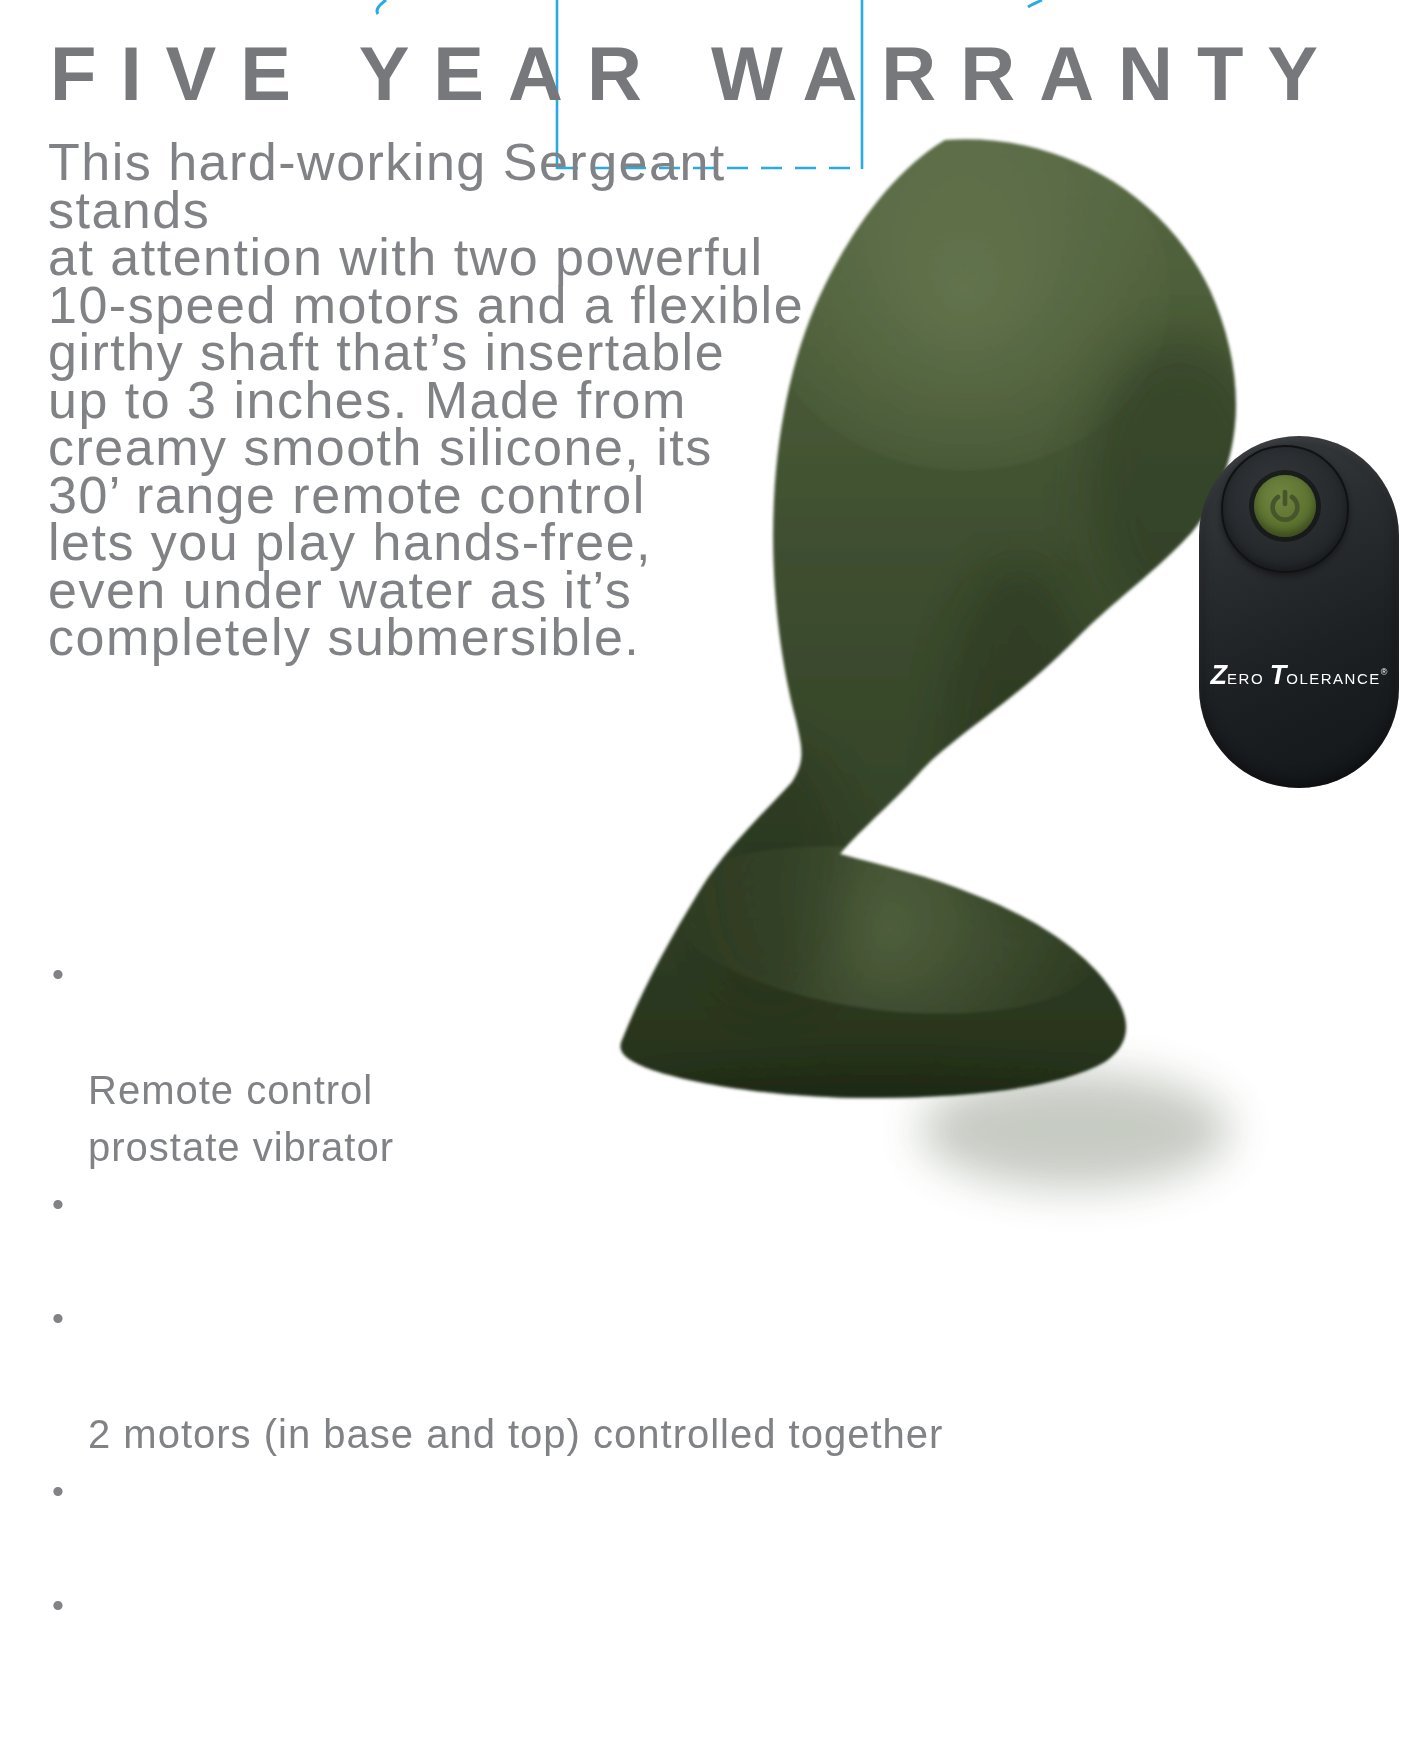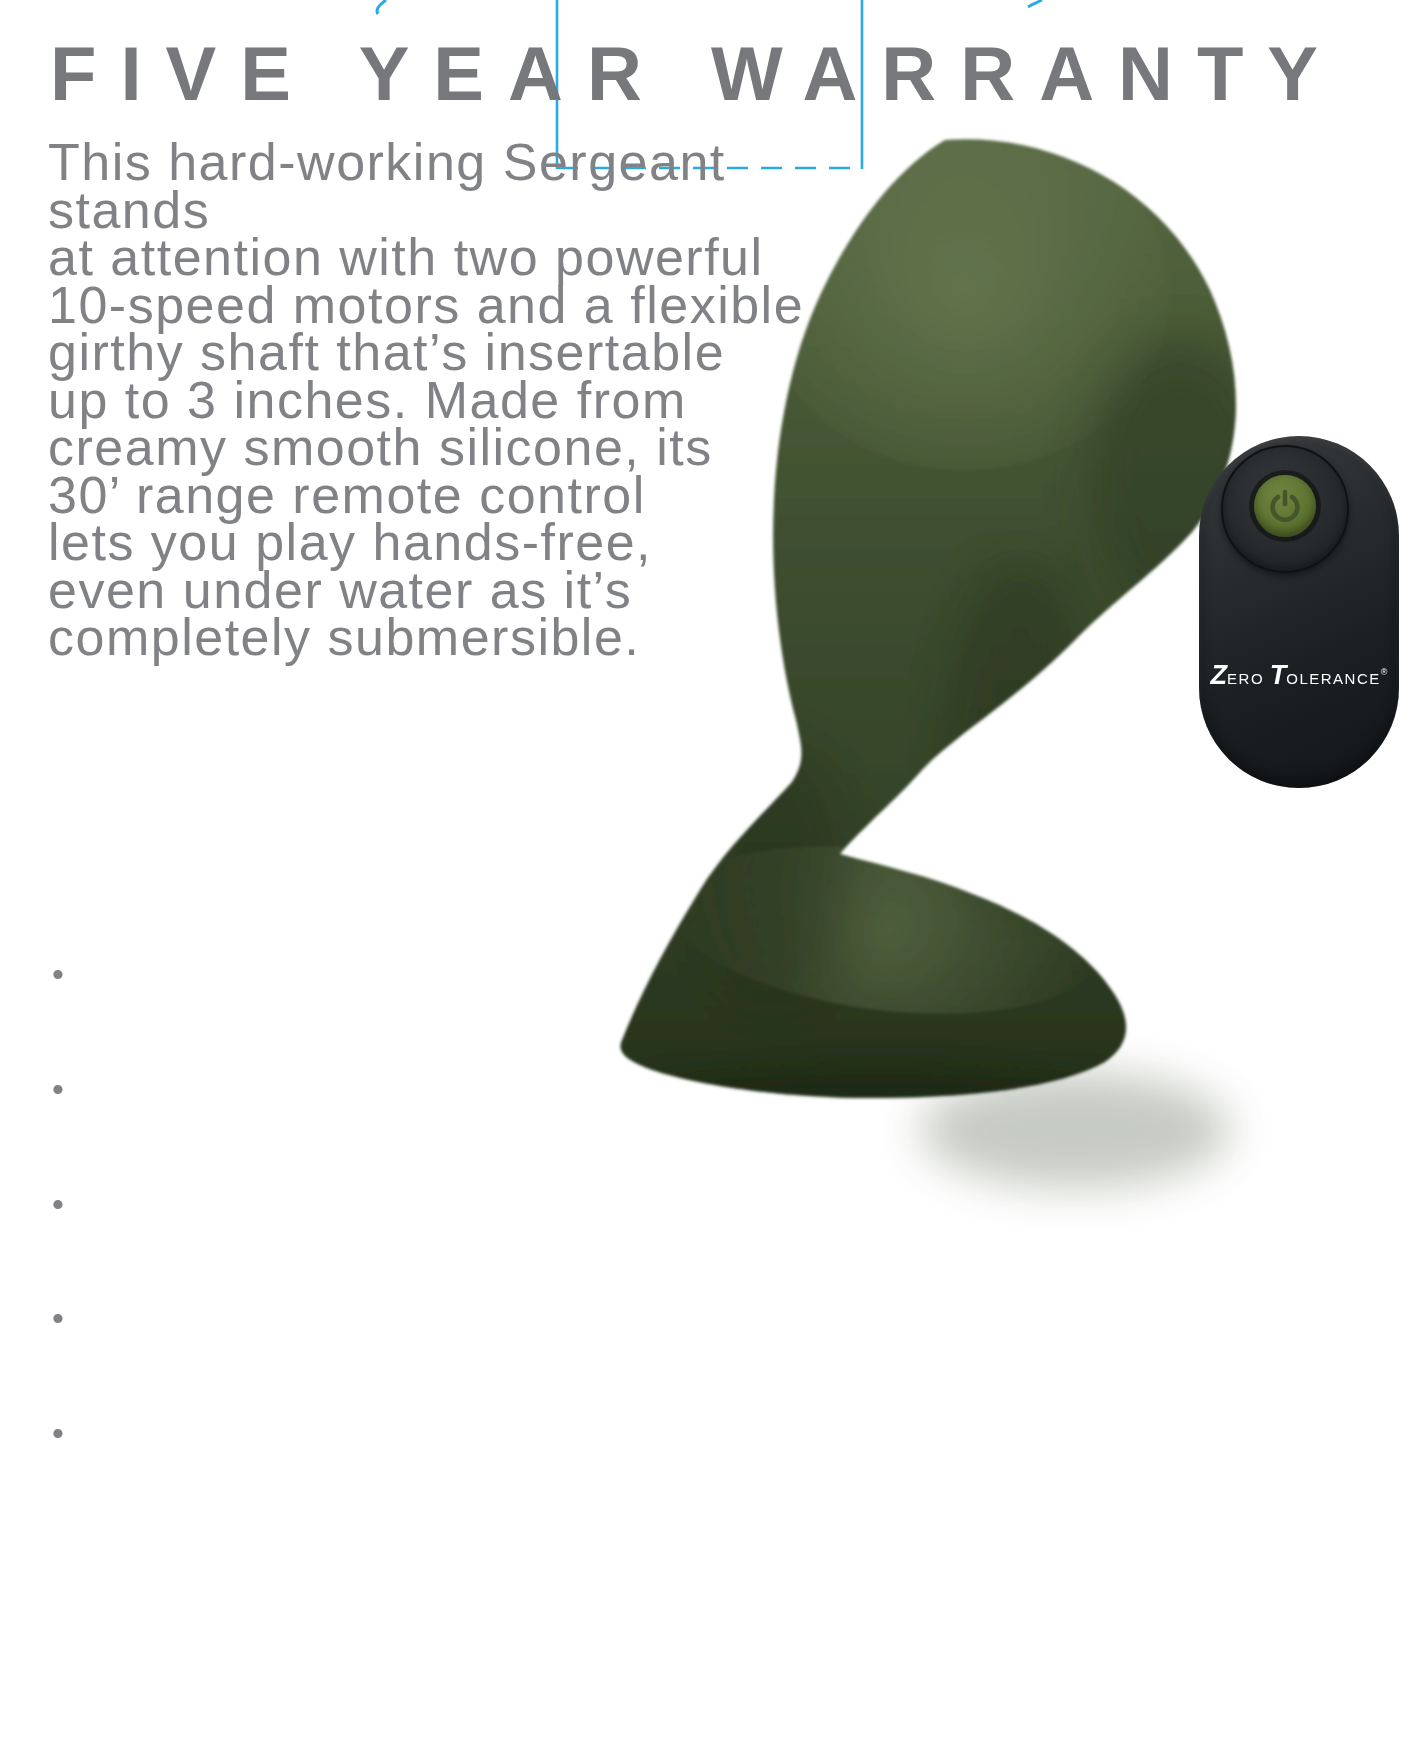--- a/index.html
+++ b/index.html
@@ -130,26 +130,29 @@
 creamy smooth silicone, its
 30’ range remote control
 lets you play hands-free,
 even under water as it’s
 completely submersible.</div>
 
   <ul class="bullets" style="color:#808285;">
 
   <li>
       <span class="b">•</span>
+      <span class="t">Remote control
+prostate vibrator</span>
     </li>
       <li>
       <span class="b">•</span>
     </li>
       <li>
       <span class="b">•</span>
+      <span class="t">2 motors (in base and top) controlled together</span>
     </li>
       <li>
       <span class="b">•</span>
     </li>
       <li>
       <span class="b">•</span>
       
     </li>
     </ul>
 

